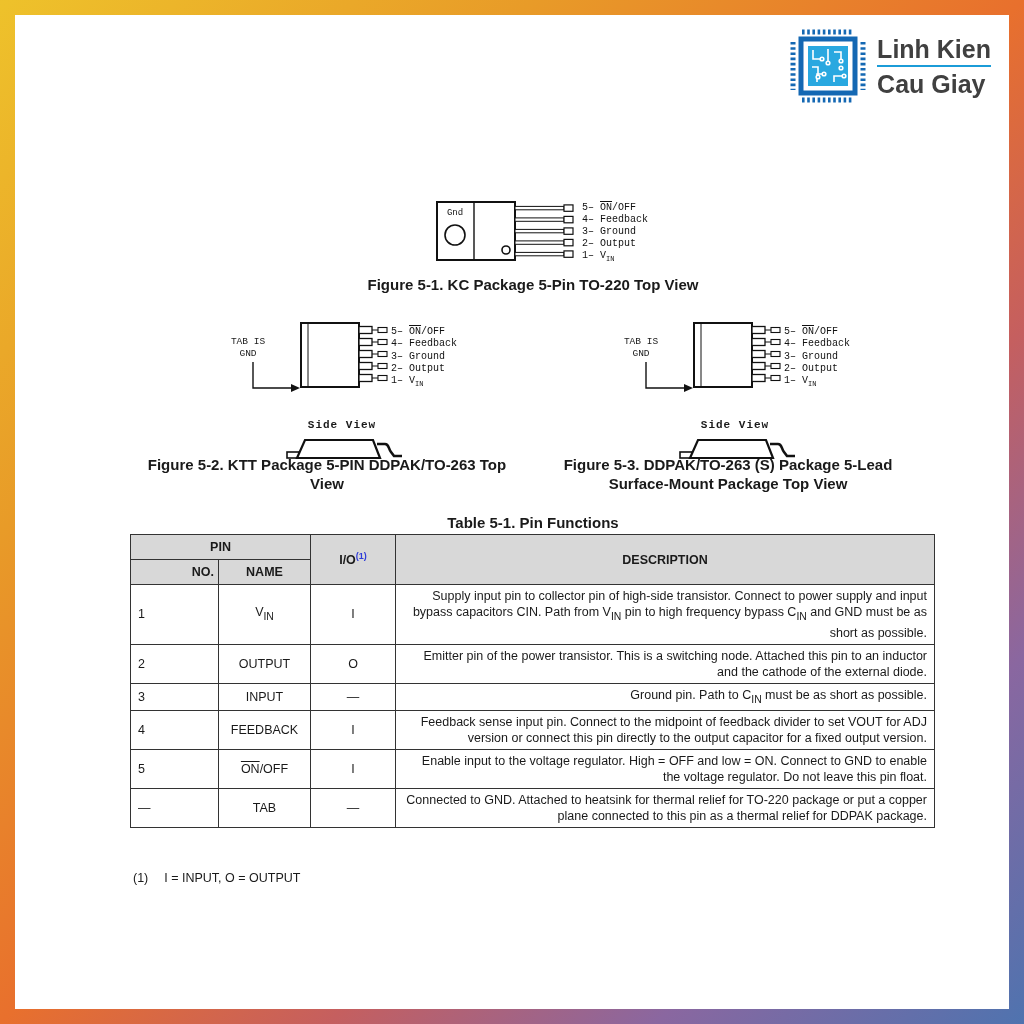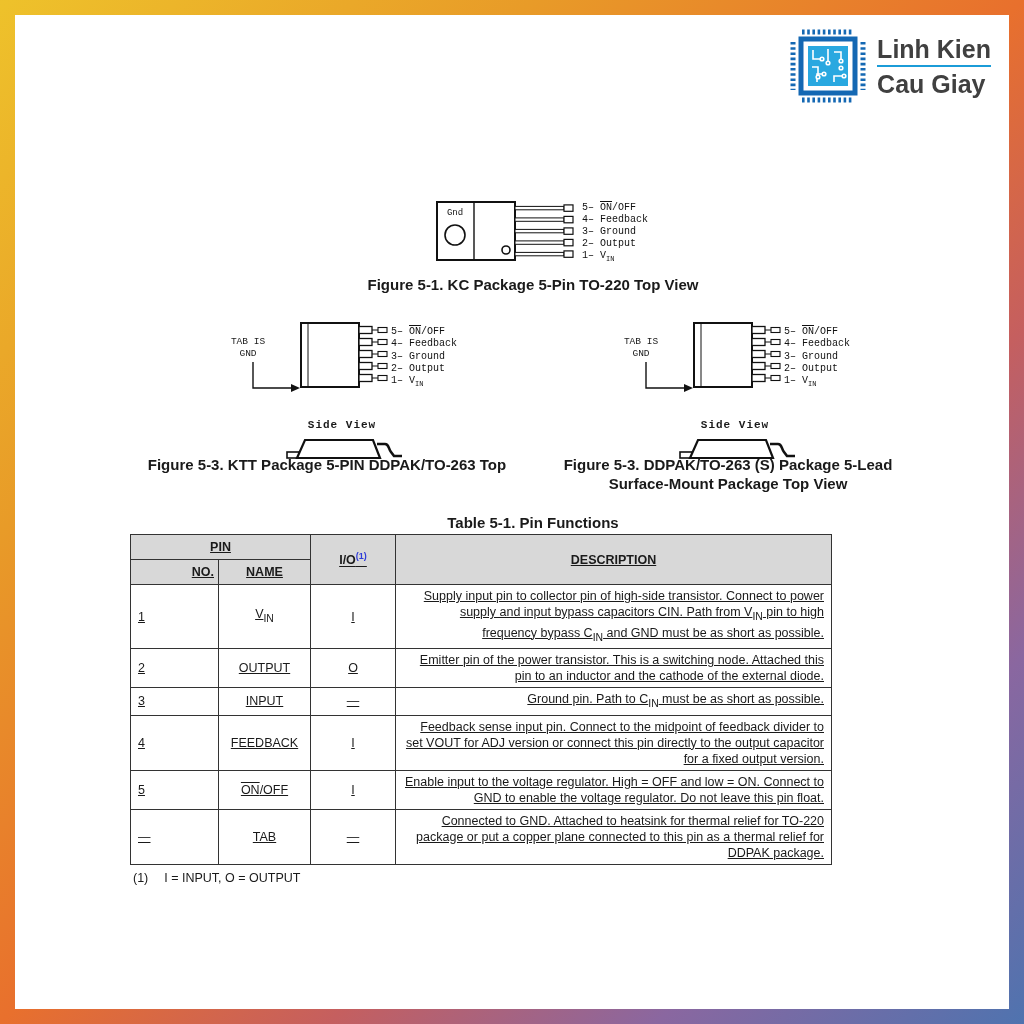--- a/index.html
+++ b/index.html
@@ -28,21 +28,21 @@
   .fig3{left:591px;}
   .tabnote{position:absolute;left:6px;top:18px;width:58px;text-align:center;font-family:"Liberation Mono",monospace;font-size:9.5px;line-height:12px;}
   .tabarrow{position:absolute;left:28px;top:42px;}
   .pkg{position:absolute;left:87px;top:4px;}
   .figblock .pin-labels{position:absolute;left:178px;top:6px;height:60px;}
   .sideview{position:absolute;left:69px;top:101px;width:120px;text-align:center;font-family:"Liberation Mono",monospace;font-weight:bold;font-size:11px;letter-spacing:1px;}
   .sidesvg{position:absolute;left:72px;top:117px;}
 
   
   .tbl-title{left:118px;top:498px;width:800px;}
-  table.pin-table{position:absolute;left:115px;top:519px;width:702px;border-collapse:collapse;font-size:12.5px;table-layout:fixed;text-decoration:underline;}
+  table.pin-table{position:absolute;left:115px;top:519px;width:805px;border-collapse:collapse;font-size:12.5px;table-layout:fixed;}
   .pin-table th,.pin-table td{border:1px solid #333;}
   .pin-table th{background:#d8d8d8;font-weight:bold;font-size:12.5px;padding:2px 4px;height:20px;}
   .pin-table th.h-no{text-align:right;padding-left:8px;}
   .pin-table td{padding:3px 7px;vertical-align:middle;line-height:16px;background:#fff;}
   .c-no{text-align:left;}
   .c-name{text-align:center;}
   .c-io{text-align:center;}
   .c-desc{text-align:right;}
   .io-sup{color:#2e3bd8;font-size:9px;vertical-align:super;font-weight:bold;}
   .footnote{position:absolute;left:118px;top:809px;font-size:12.5px;margin-top:47px;}
@@ -158,21 +158,22 @@
         <div class="pin-label">1– V<sub>IN</sub></div>
       </div>
     <div class="sideview">Side View</div>
     <svg class="sidesvg" width="118" height="28" viewBox="0 0 118 28">
       <rect x="2" y="17" width="12" height="6" fill="#fff" stroke="#111" stroke-width="1.6"></rect>
       <polygon points="12,23 20,5 88,5 95,23" fill="#fff" stroke="#111" stroke-width="2.2"></polygon>
       <path d="M92 9 h8 c4 0 3 4 6 8 l3 4 h8" fill="none" stroke="#111" stroke-width="2.6"></path>
     </svg>
   </div>
   <div class="caption cap2">
-    <div>Figure 5-3. KTT Package 5-PIN DDPAK/TO-263 Top</div>
+    <div>Figure 5-2. KTT Package 5-PIN DDPAK/TO-263 Top</div>
+    <div>View</div>
   </div>
 
   <div class="figblock fig3">
     <div class="tabnote">
       <div>TAB IS</div>
       <div>GND</div>
     </div>
     <svg class="tabarrow" width="64" height="36" viewBox="0 0 64 36">
       <path d="M12 2 v26 h38" fill="none" stroke="#111" stroke-width="1.4"></path>
       <polygon points="50,24 59,28 50,32" fill="#111"></polygon>

